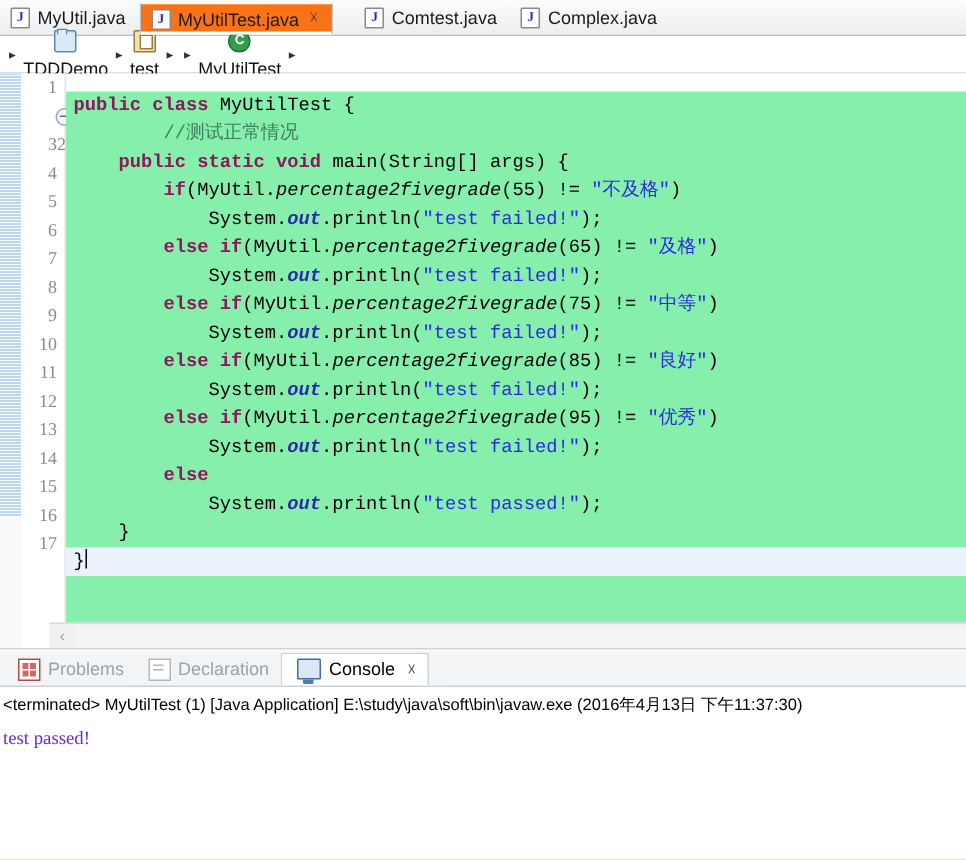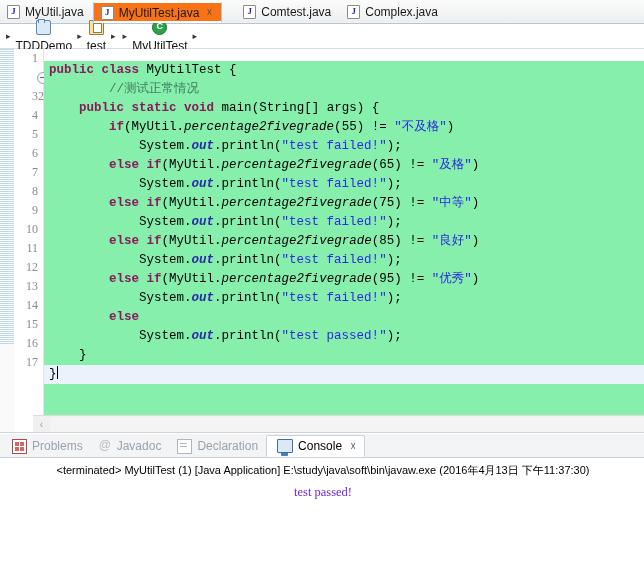--- a/index.html
+++ b/index.html
@@ -170,21 +170,21 @@
                  background:#b0b6bc;box-shadow:0 3px 0 #b0b6bc;}
   .ic-console{
     width:14px;height:12px;background:#dce8f5;border:1px solid #3a6ea5;border-radius:1px;position:relative;
   }
   .ic-console:after{
     content:"";position:absolute;left:3px;bottom:-4px;width:7px;height:3px;
     background:#4a7db5;border-radius:0 0 1px 1px;
   }
 
   .console{
-    position:relative;height:110px;background:#ffffff;padding:4px 0 0 2px;overflow:hidden;text-align:center;
+    position:relative;height:110px;background:#ffffff;padding:4px 0 0 2px;overflow:hidden;
   }
   .cline1{font-size:11px;color:#000;white-space:nowrap;line-height:16px;}
   .cout{
     font-family:Liberation Serif, serif;
     font-size:12.5px;color:#6d28d9;line-height:18px;margin-top:5px;white-space:pre;
   }
 </style>
 </head>
 <body>
 
@@ -300,24 +300,20 @@
       <div class="hstrack"></div>
     </div>
   </div>
 
   <div class="viewbar">
     <div class="vtab">
       <span class="ic-prob"></span>
       <span>Problems</span>
     </div>
     <div class="vtab">
-      <span class="ic-doc"></span>
-      <span>Javadoc</span>
-    </div>
-    <div class="vtab">
       <span class="ic-decl"></span>
       <span>Declaration</span>
     </div>
     <div class="vtab active">
       <span class="ic-console"></span>
       <span>Console</span>
       <span class="vclose">☓</span>
     </div>
   </div>
 

